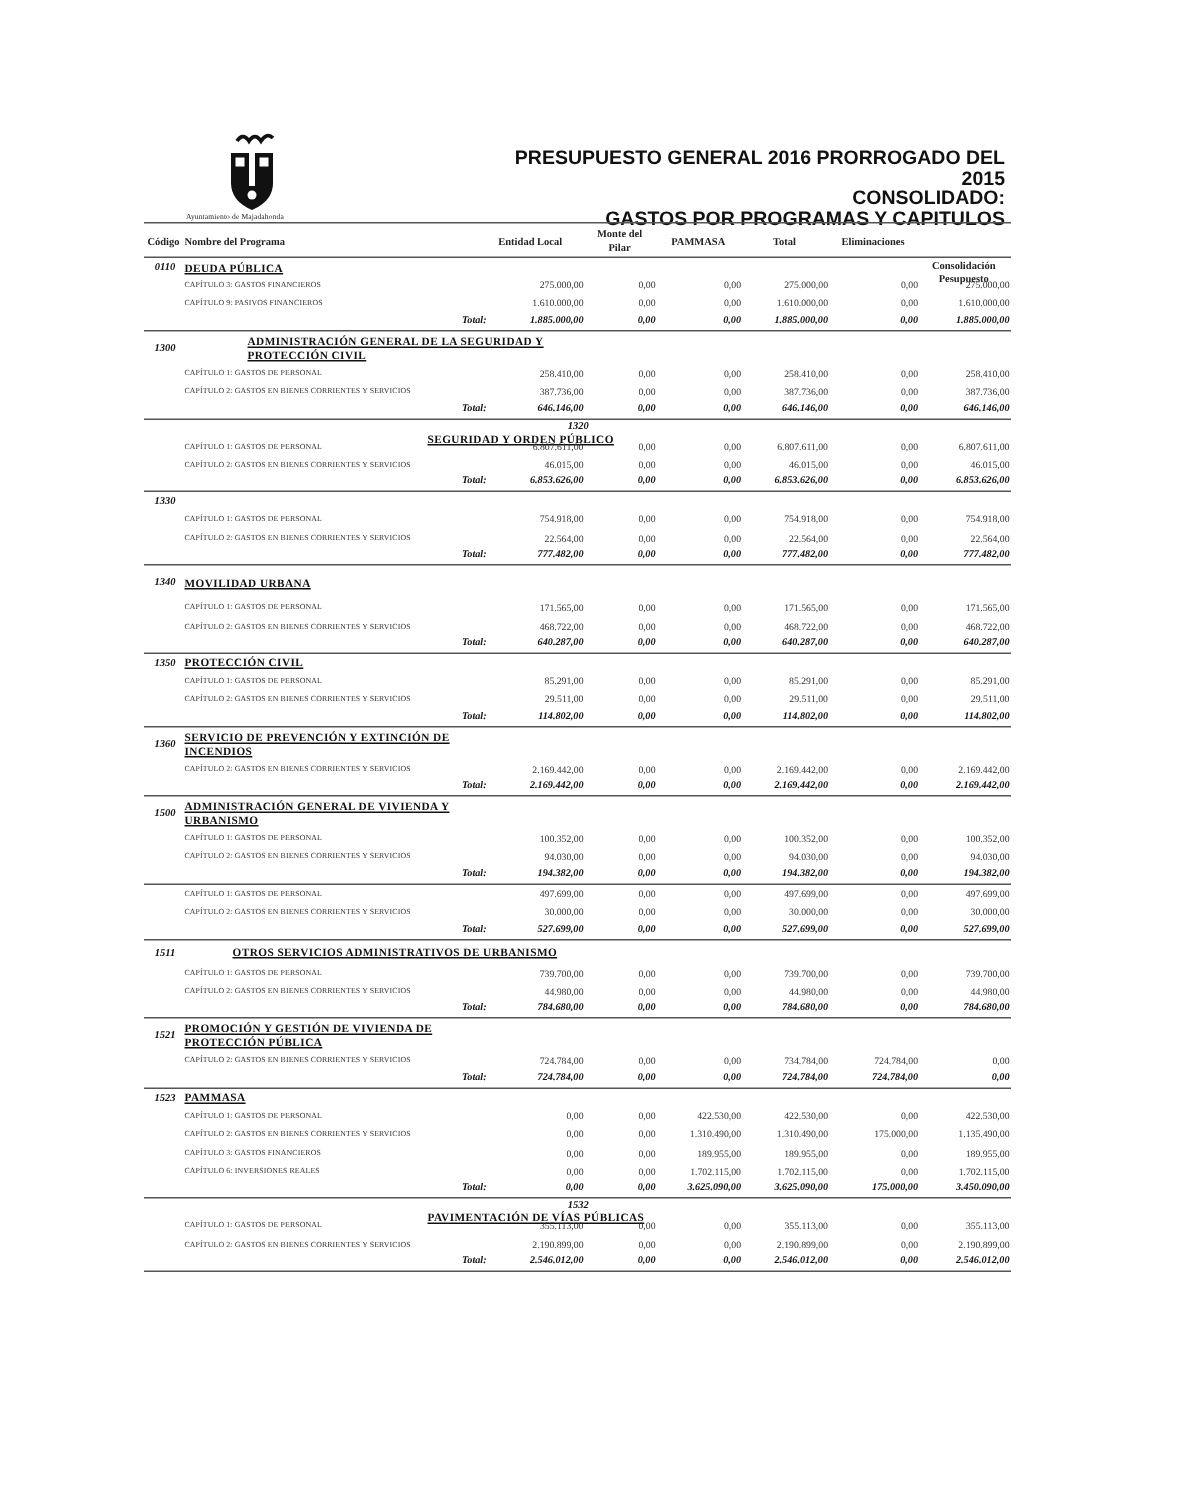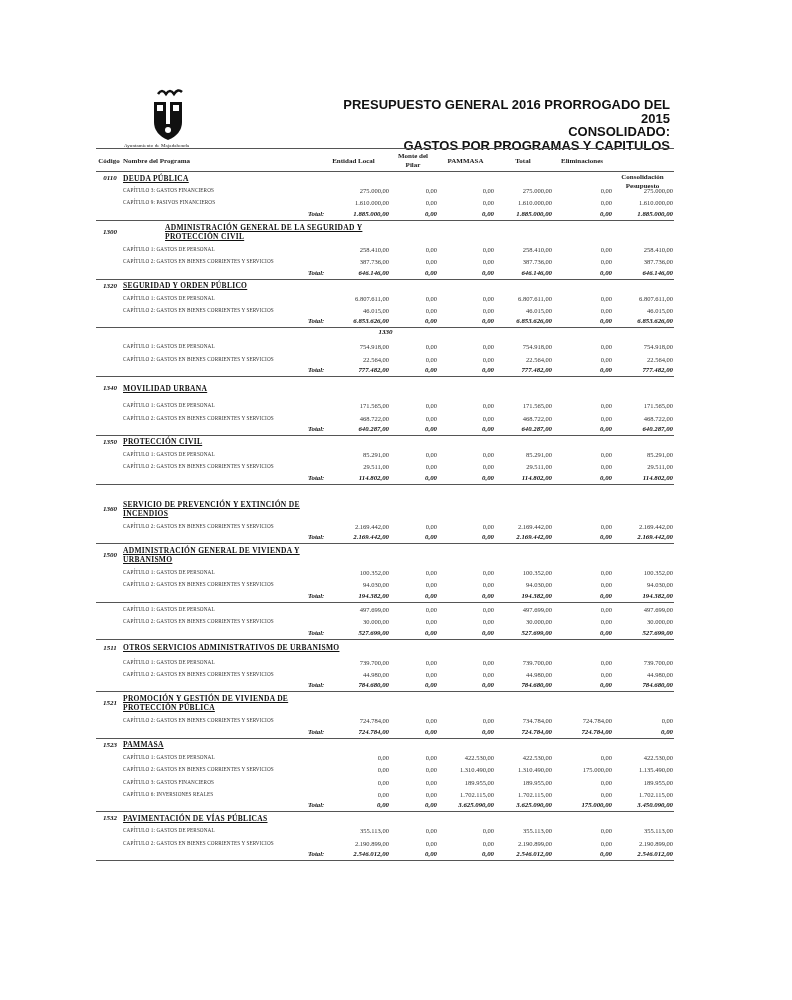--- a/index.html
+++ b/index.html
@@ -127,21 +127,21 @@
         <span class="tlabel">Total:</span>
         <span class="num c1">646.146,00</span>
         <span class="num c2">0,00</span>
         <span class="num c3">0,00</span>
         <span class="num c4">646.146,00</span>
         <span class="num c5">0,00</span>
         <span class="num c6">646.146,00</span>
       </div>
     </div>
     <div class="section">
-      <div class="sec-head" style="height: 12px;">
+      <div class="sec-head" style="height: 12px; flex-direction: column;">
         <span class="code">1320</span>
         <span class="prog-name">SEGURIDAD Y ORDEN PÚBLICO</span>
       </div>
       <div class="row">
         <span class="cap">CAPÍTULO 1: GASTOS DE PERSONAL</span>
         <span class="num c1">6.807.611,00</span>
         <span class="num c2">0,00</span>
         <span class="num c3">0,00</span>
         <span class="num c4">6.807.611,00</span>
         <span class="num c5">0,00</span>
@@ -160,21 +160,21 @@
         <span class="tlabel">Total:</span>
         <span class="num c1">6.853.626,00</span>
         <span class="num c2">0,00</span>
         <span class="num c3">0,00</span>
         <span class="num c4">6.853.626,00</span>
         <span class="num c5">0,00</span>
         <span class="num c6">6.853.626,00</span>
       </div>
     </div>
     <div class="section">
-      <div class="sec-head" style="height: 12px; flex-direction: column;">
+      <div class="sec-head" style="height: 12px;">
         <span class="code">1330</span>
       </div>
       <div class="row">
         <span class="cap">CAPÍTULO 1: GASTOS DE PERSONAL</span>
         <span class="num c1">754.918,00</span>
         <span class="num c2">0,00</span>
         <span class="num c3">0,00</span>
         <span class="num c4">754.918,00</span>
         <span class="num c5">0,00</span>
         <span class="num c6">754.918,00</span>
@@ -258,21 +258,21 @@
         <span class="tlabel">Total:</span>
         <span class="num c1">114.802,00</span>
         <span class="num c2">0,00</span>
         <span class="num c3">0,00</span>
         <span class="num c4">114.802,00</span>
         <span class="num c5">0,00</span>
         <span class="num c6">114.802,00</span>
       </div>
     </div>
     <div class="section">
-      <div class="sec-head" style="height: 22px; margin-top: 13px;">
+      <div class="sec-head" style="height: 22px;">
         <span class="code">1360</span>
         <span class="prog-name">SERVICIO DE PREVENCIÓN Y EXTINCIÓN DE INCENDIOS</span>
       </div>
       <div class="row">
         <span class="cap">CAPÍTULO 2: GASTOS EN BIENES CORRIENTES Y SERVICIOS</span>
         <span class="num c1">2.169.442,00</span>
         <span class="num c2">0,00</span>
         <span class="num c3">0,00</span>
         <span class="num c4">2.169.442,00</span>
         <span class="num c5">0,00</span>
@@ -344,21 +344,21 @@
         <span class="tlabel">Total:</span>
         <span class="num c1">527.699,00</span>
         <span class="num c2">0,00</span>
         <span class="num c3">0,00</span>
         <span class="num c4">527.699,00</span>
         <span class="num c5">0,00</span>
         <span class="num c6">527.699,00</span>
       </div>
     </div>
     <div class="section">
-      <div class="sec-head" style="height: 16px;">
+      <div class="sec-head" style="height: 16px; gap: 32px;">
         <span class="code">1511</span>
         <span class="prog-name" style="width: 260px;">OTROS SERVICIOS ADMINISTRATIVOS DE URBANISMO</span>
       </div>
       <div class="row">
         <span class="cap">CAPÍTULO 1: GASTOS DE PERSONAL</span>
         <span class="num c1">739.700,00</span>
         <span class="num c2">0,00</span>
         <span class="num c3">0,00</span>
         <span class="num c4">739.700,00</span>
         <span class="num c5">0,00</span>
@@ -452,21 +452,21 @@
         <span class="tlabel">Total:</span>
         <span class="num c1">0,00</span>
         <span class="num c2">0,00</span>
         <span class="num c3">3.625.090,00</span>
         <span class="num c4">3.625.090,00</span>
         <span class="num c5">175.000,00</span>
         <span class="num c6">3.450.090,00</span>
       </div>
     </div>
     <div class="section">
-      <div class="sec-head" style="height: 12px;">
+      <div class="sec-head" style="height: 12px; flex-direction: column;">
         <span class="code">1532</span>
         <span class="prog-name">PAVIMENTACIÓN DE VÍAS PÚBLICAS</span>
       </div>
       <div class="row">
         <span class="cap">CAPÍTULO 1: GASTOS DE PERSONAL</span>
         <span class="num c1">355.113,00</span>
         <span class="num c2">0,00</span>
         <span class="num c3">0,00</span>
         <span class="num c4">355.113,00</span>
         <span class="num c5">0,00</span>

